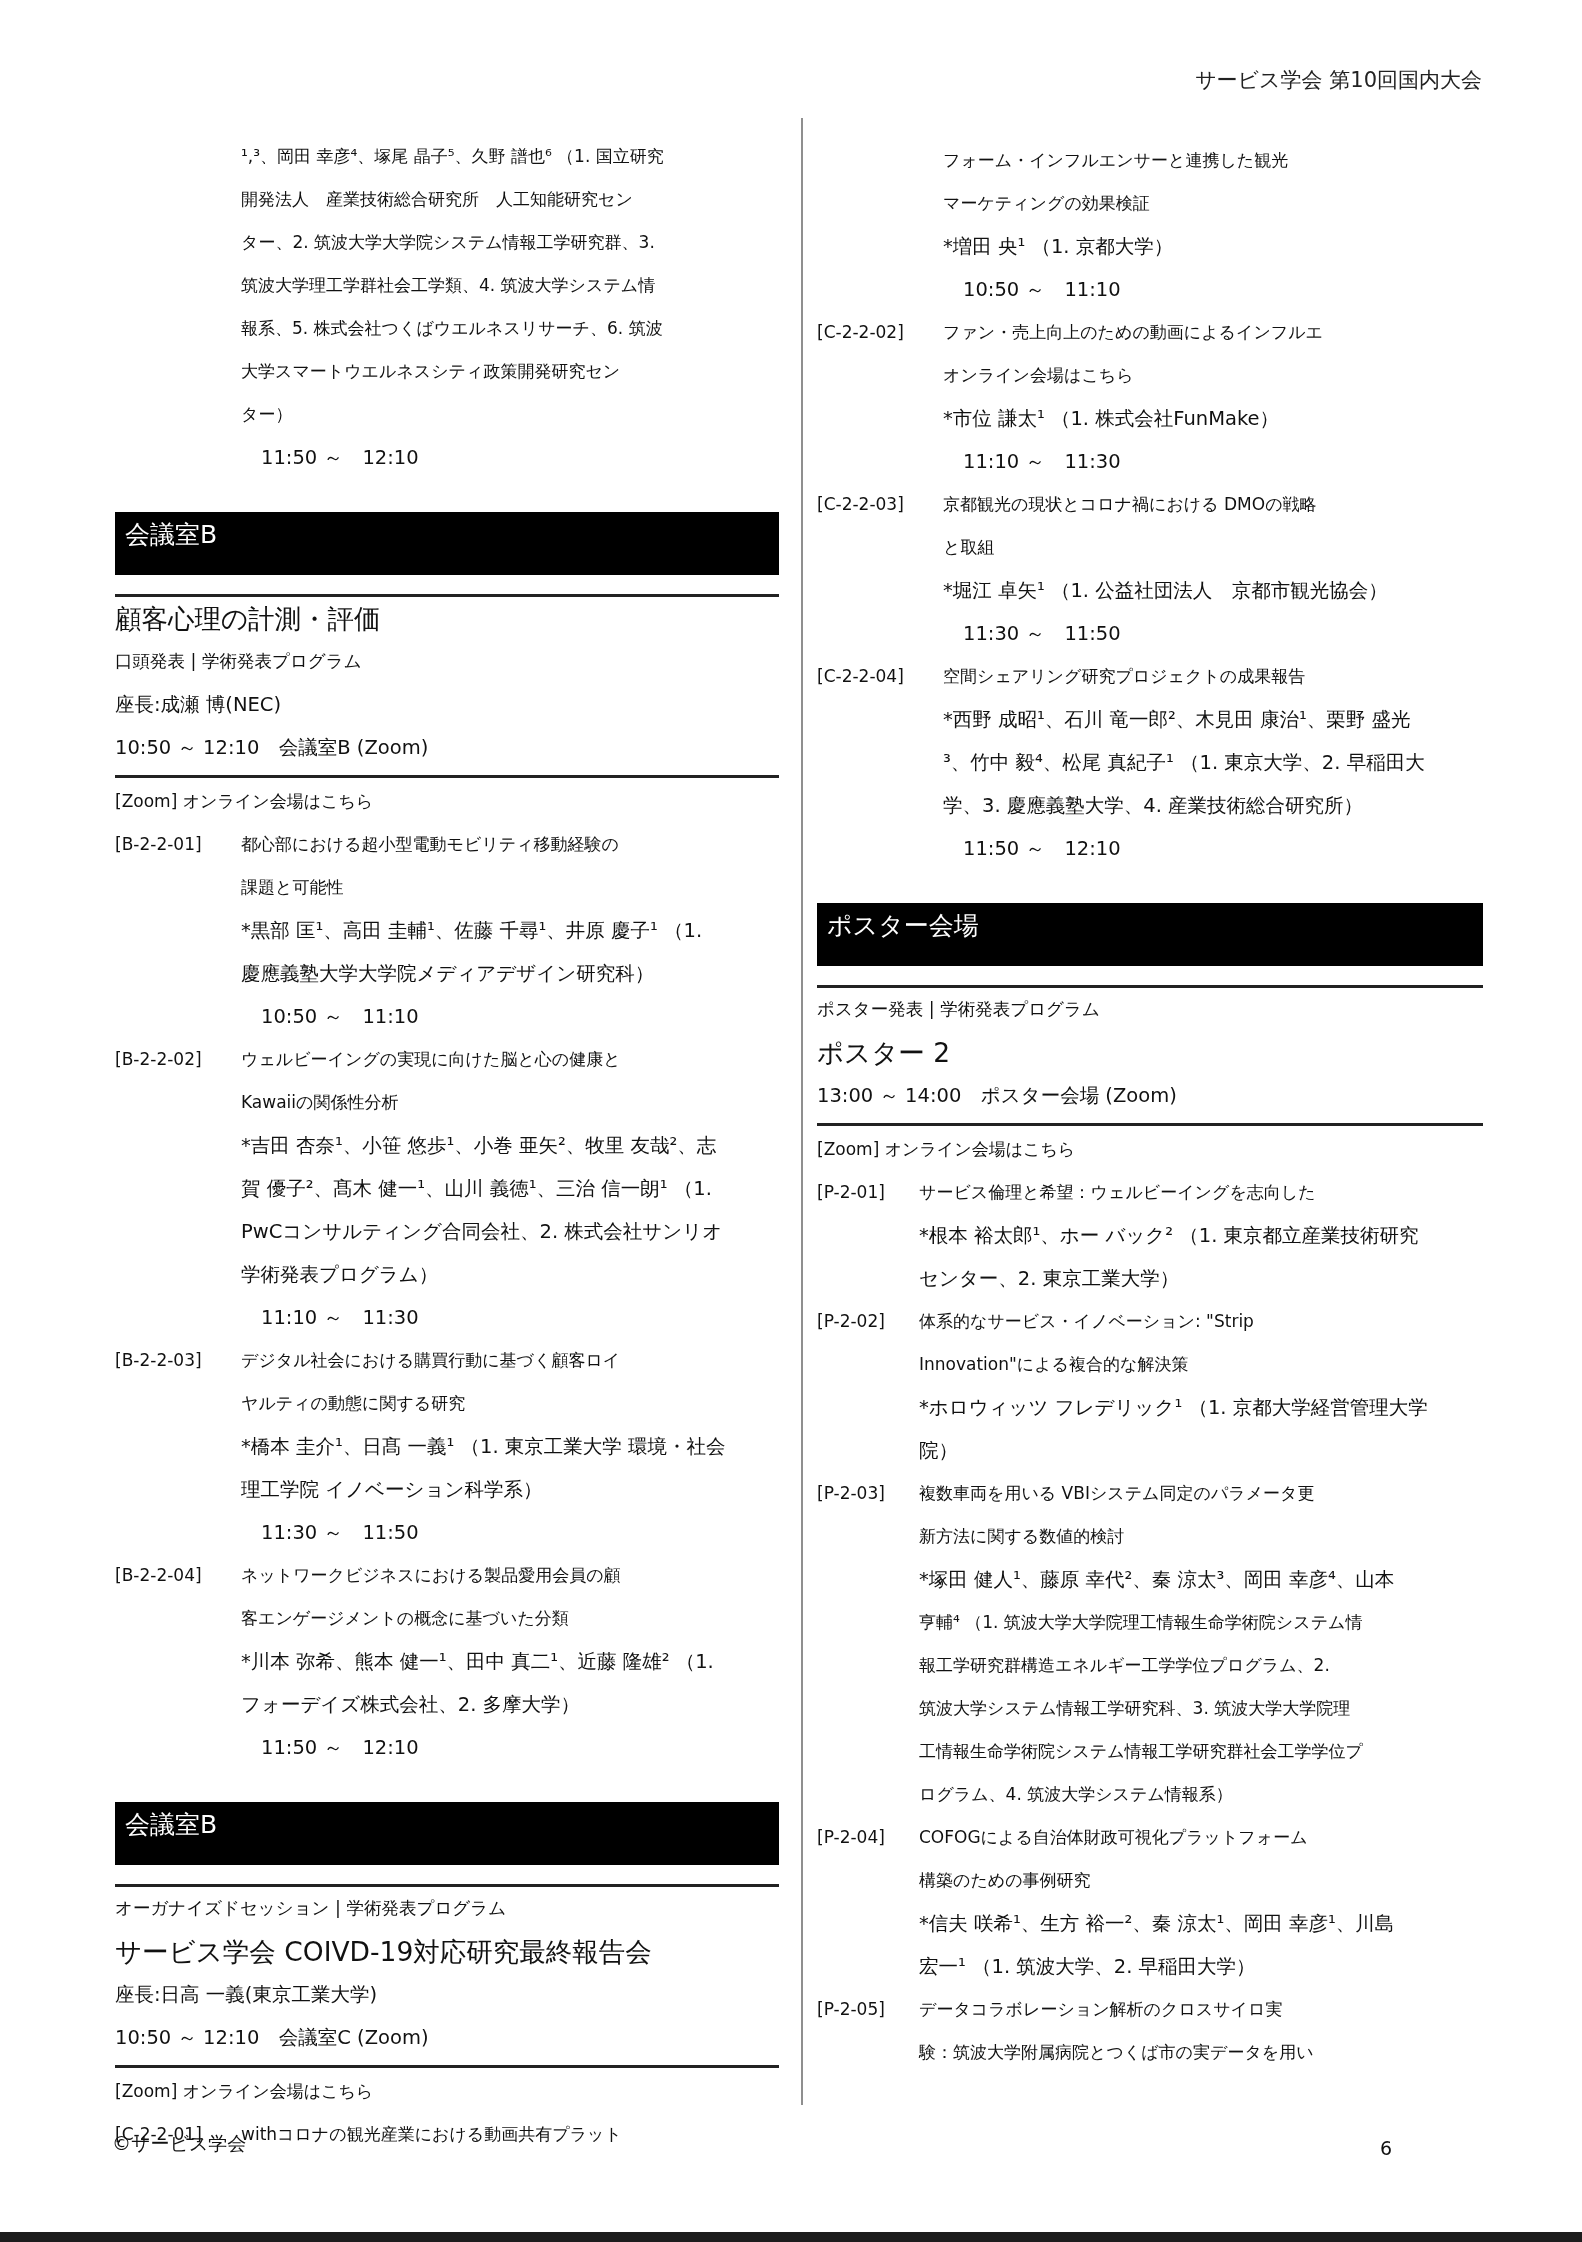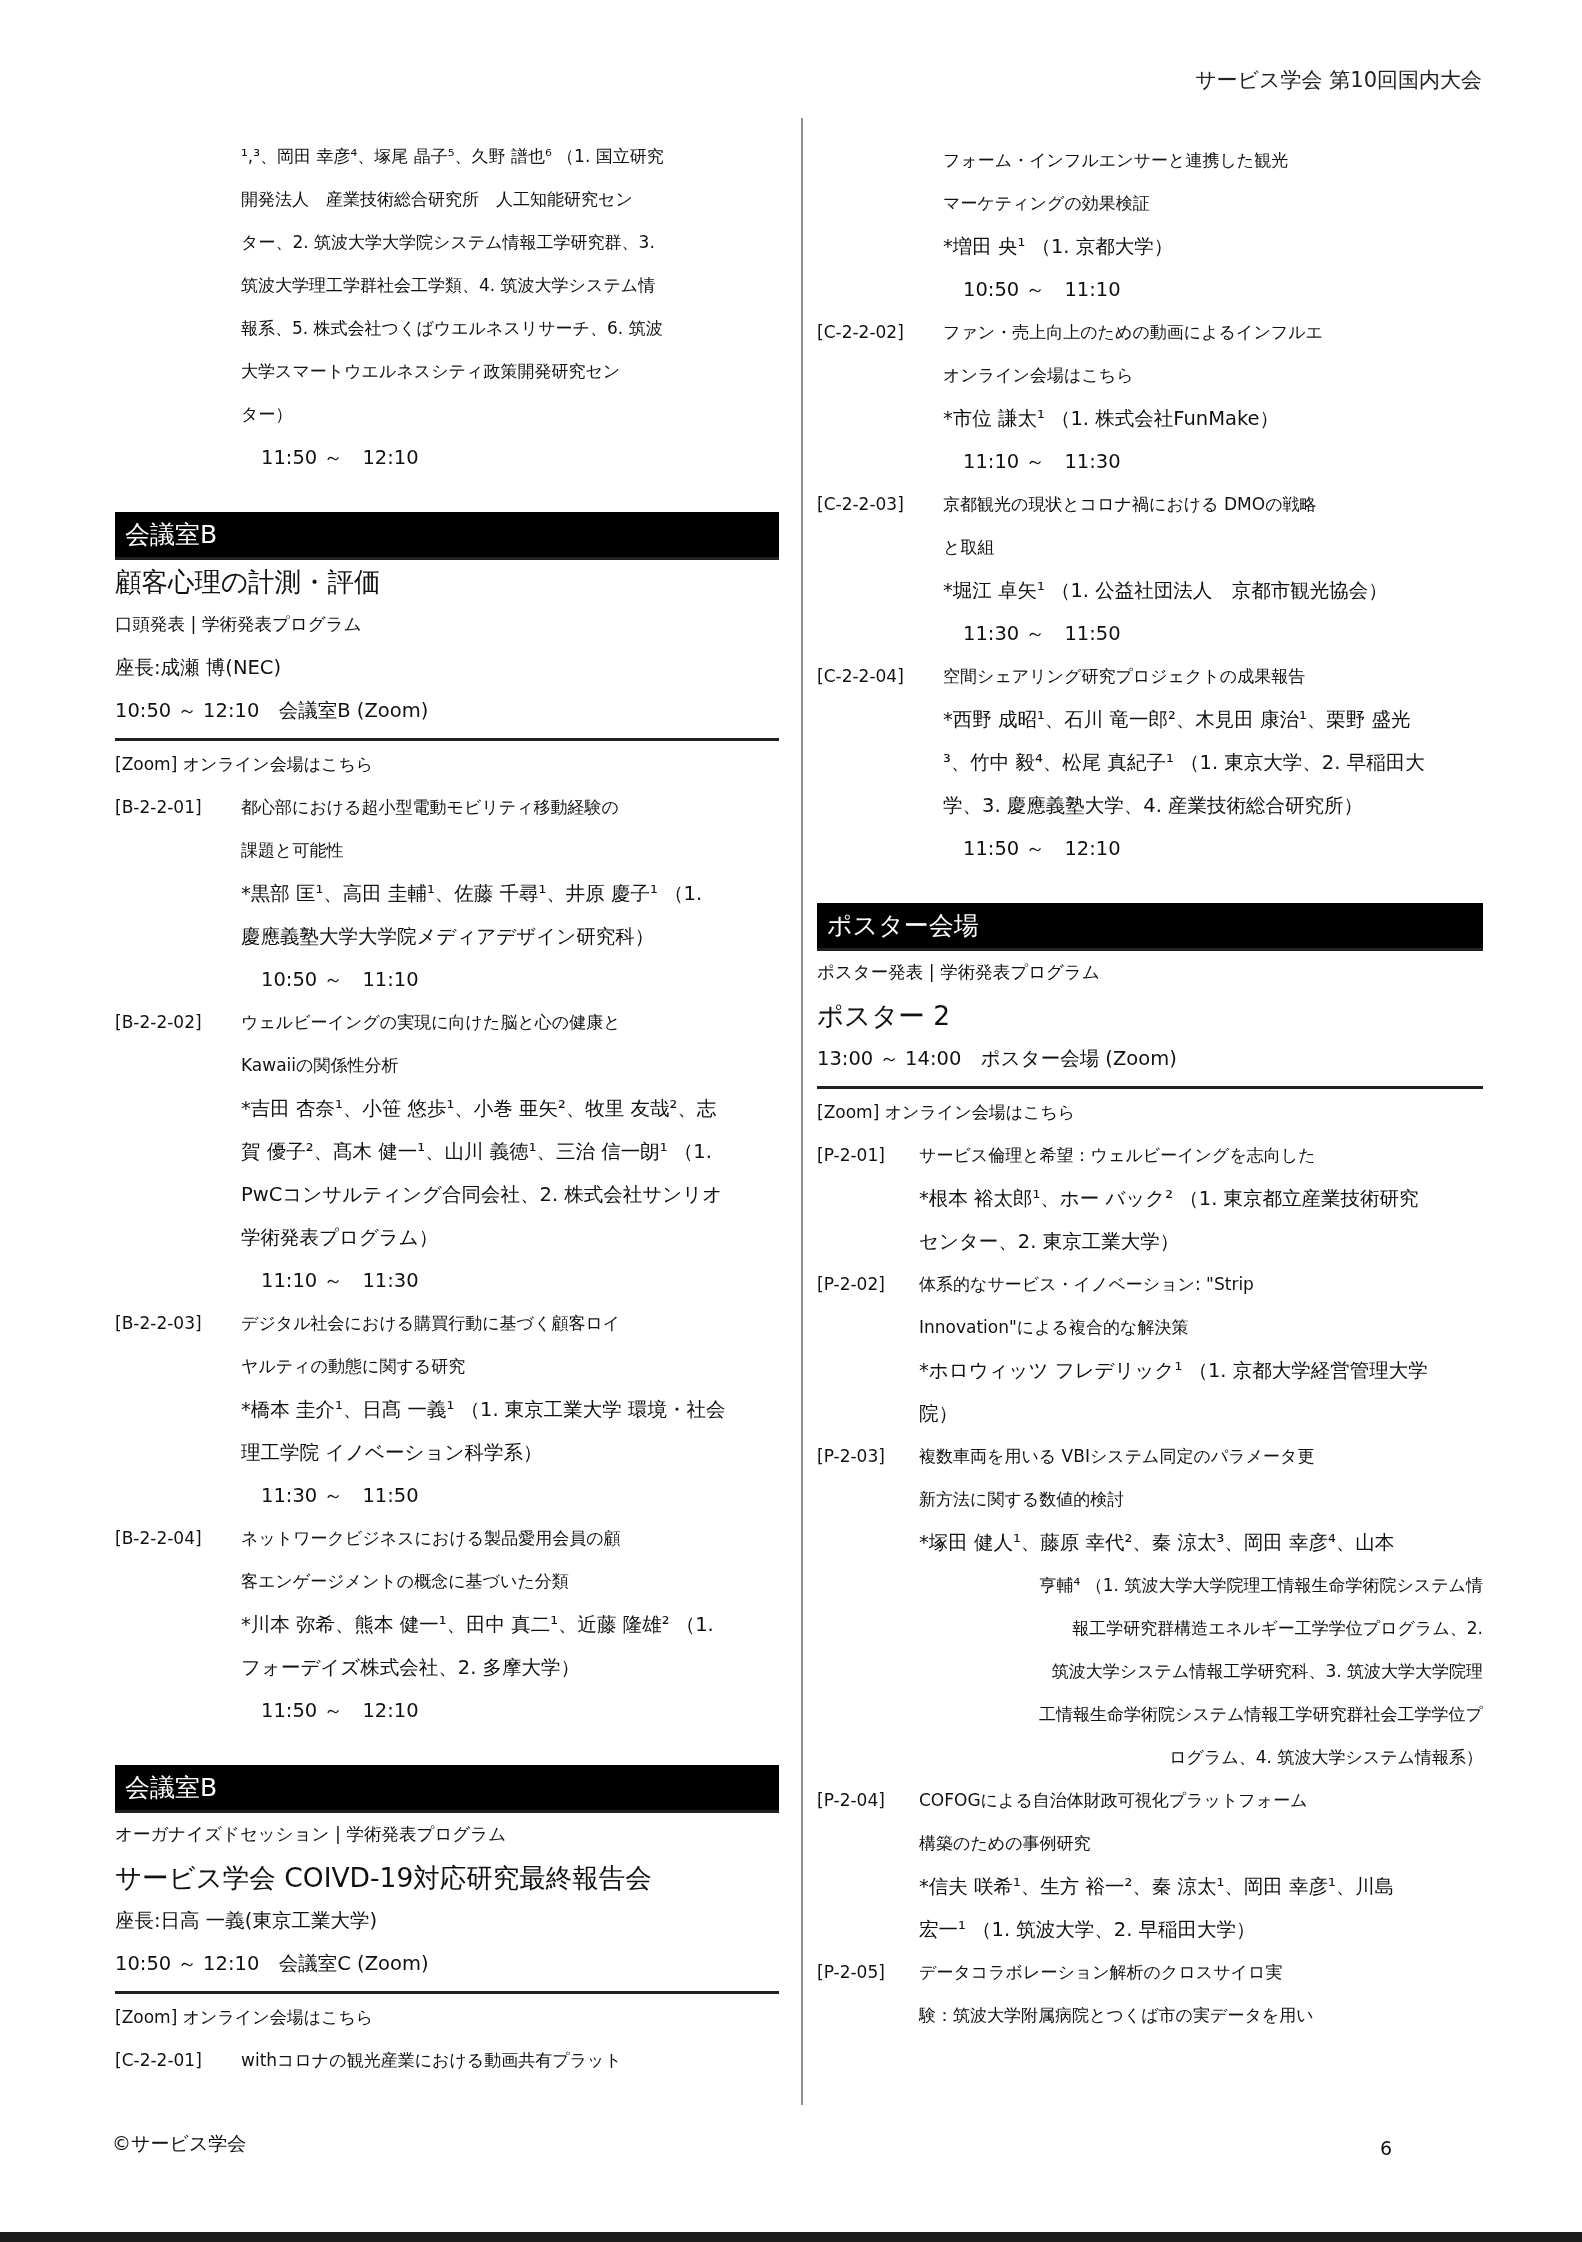--- a/index.html
+++ b/index.html
@@ -9,32 +9,32 @@
     overflow:hidden;
   }
   .header{position:absolute;top:66px;right:100px;font-size:21px;color:#222;}
   .vdivider{position:absolute;left:801px;top:118px;width:2px;height:1987px;background:#8f8f8f;}
   .col{position:absolute;}
   #col-left{left:115px;top:135px;width:664px;}
   #col-right{left:817px;top:139px;width:666px;}
   .ln{height:43px;line-height:43px;white-space:nowrap;position:relative;}
   .t22{font-size:17px;}
   .t20{font-size:19.5px;}
-  .t18{font-size:17px;height:43px;line-height:43px;text-align:right;}
+  .t18{font-size:17px;height:43px;line-height:43px;}
   .meta{font-size:17.5px;}
   .stitle{font-size:26.5px;}
   .i1{padding-left:126px;}
   .i2{padding-left:102px;}
   .it{padding-left:146px;}
   .e1 .lbl{position:absolute;left:0;top:0;}
   .e1 .txt{position:absolute;left:126px;top:0;}
   .e1p .txt{left:102px;}
   .bar{
-    height:45px;line-height:45px;background:#000;color:#fff;
-    font-size:25px;padding-left:10px;margin-top:33px;
+    height:63px;line-height:45px;background:#000;color:#fff;
+    font-size:25px;padding-left:10px;margin-top:33px;margin-bottom:19px;
   }
   .rule{height:0;border-top:3px solid #222;margin:0;}
   .rule2{height:0;border-top:3px solid #222;margin:6px 0 2px 0;}
   .footer{position:absolute;left:112px;top:2131px;font-size:19px;}
   .pagenum{position:absolute;left:1380px;top:2137px;font-size:19px;}
   .bottombar{position:absolute;left:0;bottom:0;width:1582px;height:10px;background:#1d1d1d;}
 </style>
 </head>
 <body>
 

